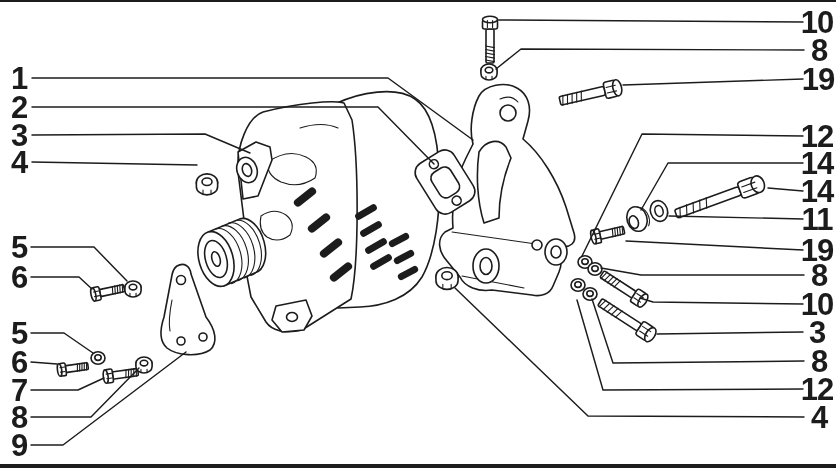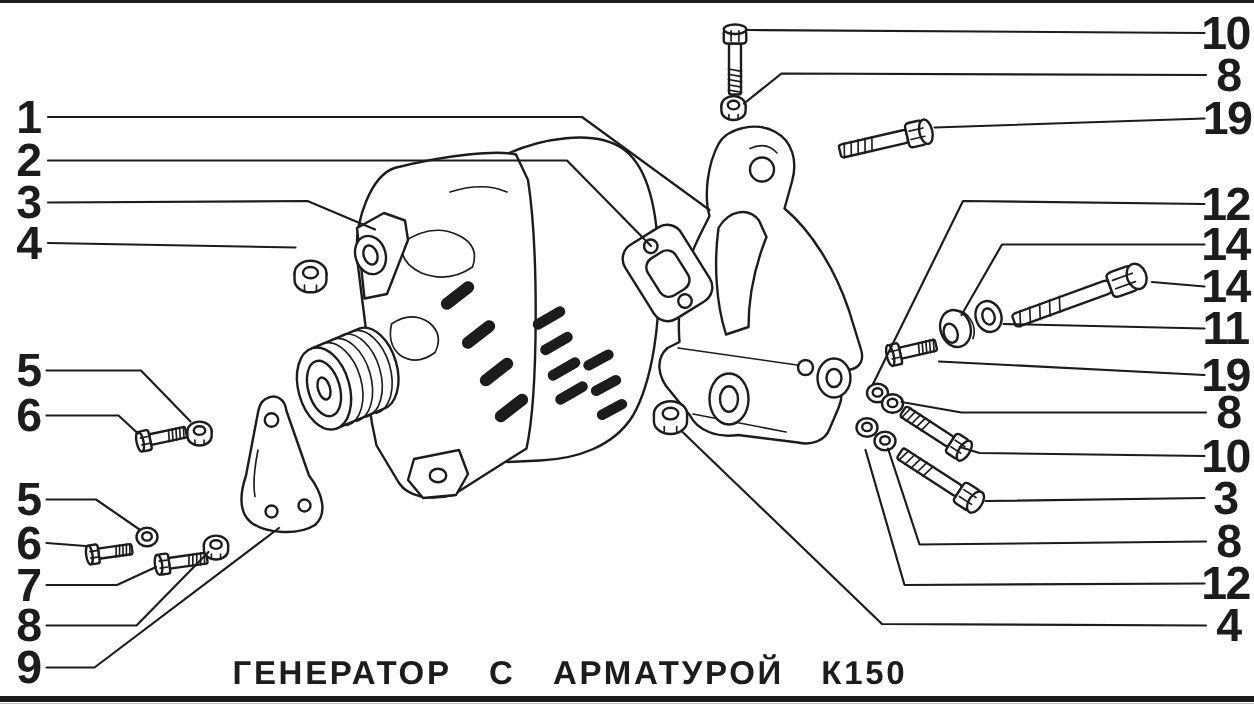--- a/index.html
+++ b/index.html
@@ -217,16 +217,15 @@
       <div class="callout" style="left: 817px; top: 219px;">11</div>
       <div class="callout" style="left: 817px; top: 250px;">19</div>
       <div class="callout" style="left: 819px; top: 275px;">8</div>
       <div class="callout" style="left: 817px; top: 304px;">10</div>
       <div class="callout" style="left: 817px; top: 332px;">3</div>
       <div class="callout" style="left: 819px; top: 361px;">8</div>
       <div class="callout" style="left: 817px; top: 389px;">12</div>
       <div class="callout" style="left: 819px; top: 417px;">4</div>
     </div>
 
-  <div id="caption">ГЕНЕРАТОР С АРМАТУРОЙ К150</div>
 
   <div id="rule-bottom" class="rule"></div>
 </div>
 
 </body></html>

